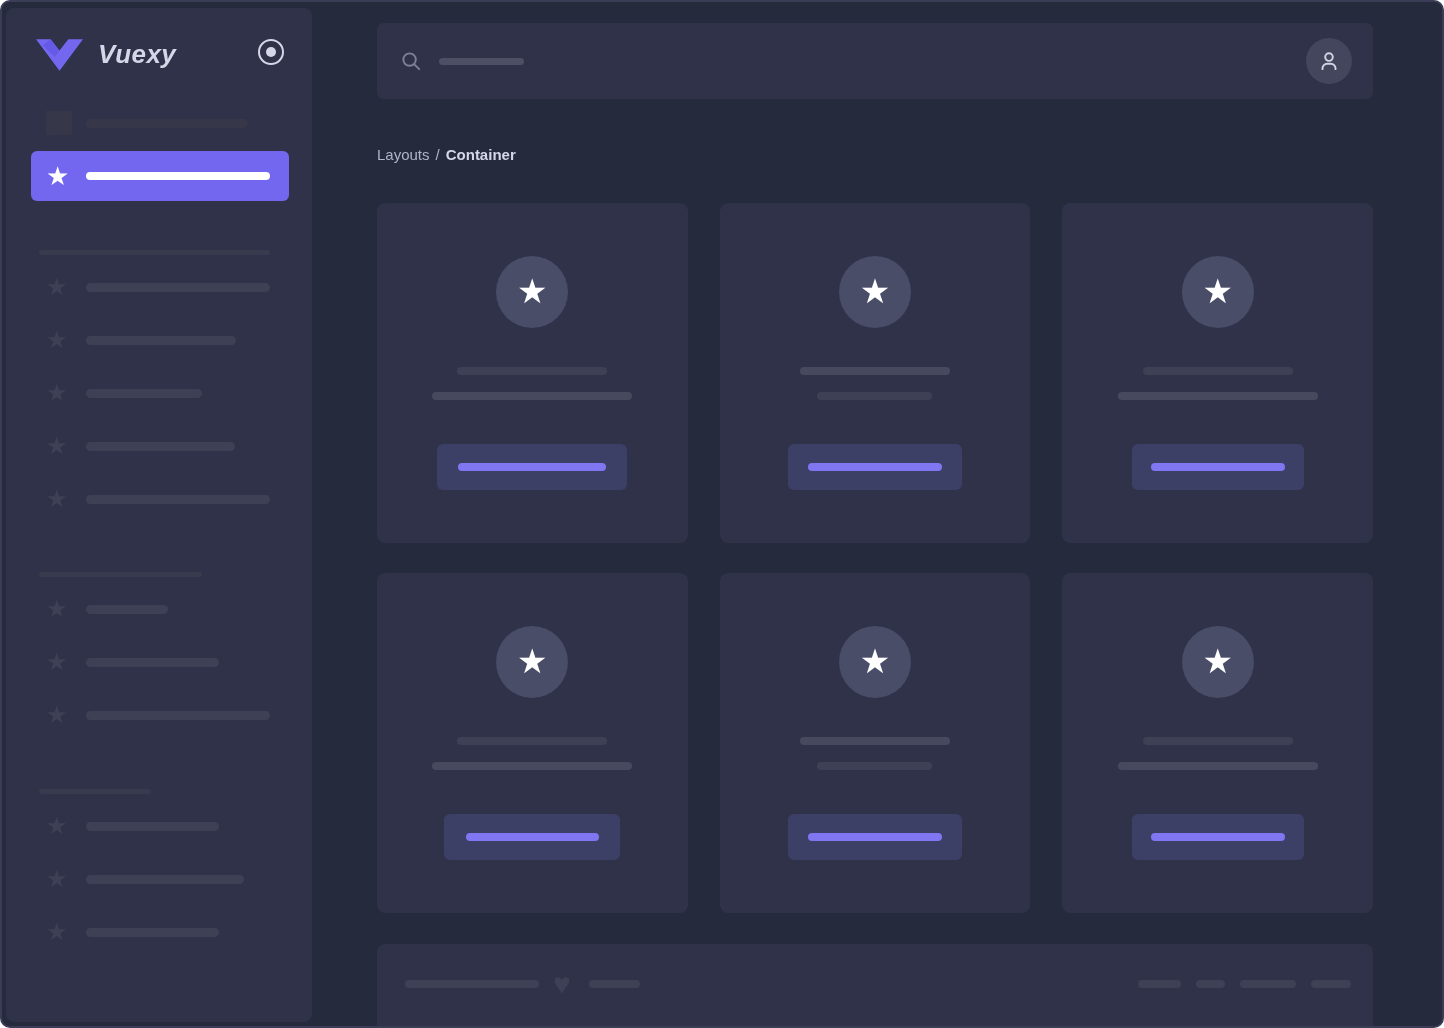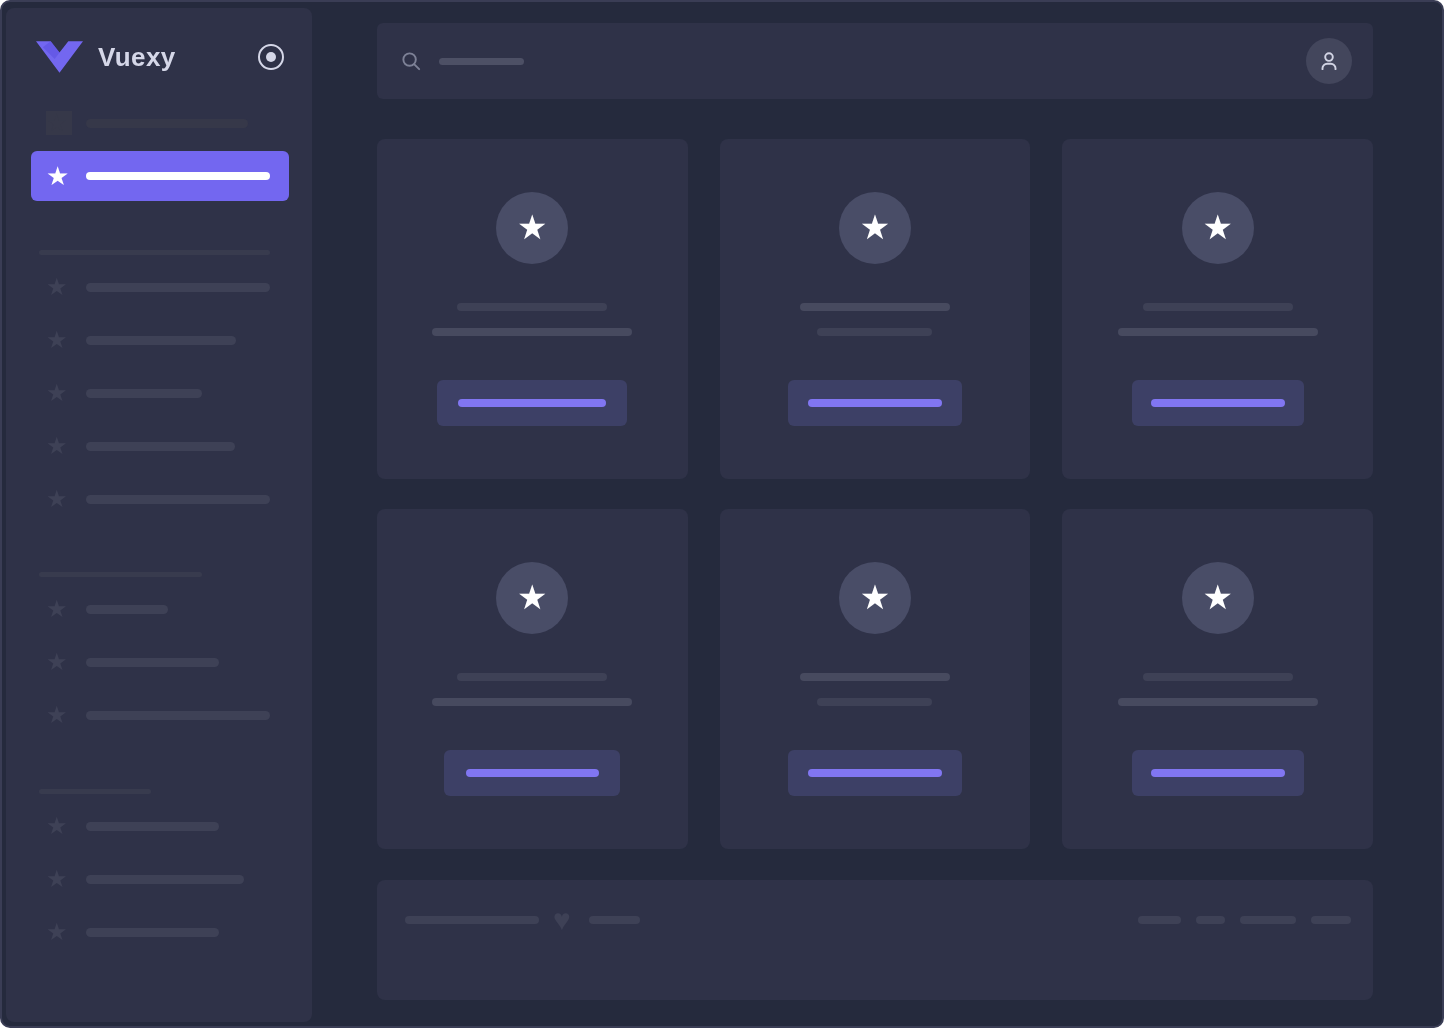--- a/index.html
+++ b/index.html
@@ -8,21 +8,21 @@
     position:relative;width:1444px;height:1028px;overflow:hidden;
     background:var(--bg,#252a3d);
     border:2px solid #3a3d55;border-radius:10px;
   }
   
   .sidebar{
     position:absolute;left:4px;top:6px;bottom:4px;width:306px;
     background:var(--surface,#2f3248);border-radius:8px;
     padding-top:31px;overflow:hidden;
   }
-  .brand-row{display:flex;align-items:center;height:36px;padding:0 28px 0 30px;}
+  .brand-row{display:flex;align-items:flex-start;height:36px;padding:0 28px 0 30px;font-style:italic;}
   .brand-name{margin-left:15px;font-size:26px;font-weight:700;letter-spacing:.4px;color:var(--text,#d5d7e8);}
   .pin{margin-left:auto;width:26px;height:26px;border:2px solid var(--text,#d5d7e8);border-radius:50%;
        display:flex;align-items:center;justify-content:center;cursor:pointer;}
   .pin-dot{width:10px;height:10px;border-radius:50%;background:var(--text,#d5d7e8);}
   .menu{list-style:none;margin:28px 0 0;padding:0 23px 0 25px;display:flex;flex-direction:column;}
   .mi{display:flex;align-items:center;height:40px;padding-left:15px;border-radius:6px;margin-bottom:13px;}
   .mi-star{font-size:24px;line-height:1;width:26px;color:var(--bar,#3e4156);}
   .skel{display:inline-block;height:9px;border-radius:5px;background:var(--bar,#3e4156);}
   .mi .mi-bar{margin-left:14px;}
   .mi.dim{margin-bottom:8px;}
@@ -153,20 +153,25 @@
       </svg>
       <span class="search-ph" style="width: 85px;"></span>
       <span class="avatar">
         <svg width="26" height="26" viewBox="0 0 24 24" fill="none" stroke="#d2d4e4" stroke-width="1.8" stroke-linecap="round">
           <circle cx="12" cy="8.4" r="3.5"></circle>
           <path d="M6 19.5 v-0.7 a4.3 4.3 0 0 1 4.3-4.3 h3.4 a4.3 4.3 0 0 1 4.3 4.3 v0.7"></path>
         </svg>
       </span>
     </div>
 
+    <div class="breadcrumb">
+      <span>Layouts</span>
+      <span class="crumb-sep">/</span>
+      <span class="crumb-current">Container</span>
+    </div>
 
     <div class="grid">
 
       <div class="card">
         <div class="card-avatar">
             <span class="card-star">★</span>
           </div>
         <span class="skel card-title" style="width: 150px; background: rgb(62, 65, 86);"></span>
         <span class="skel card-sub" style="width: 200px; background: rgb(71, 74, 95);"></span>
         <div class="card-btn" style="width: 190px;">

